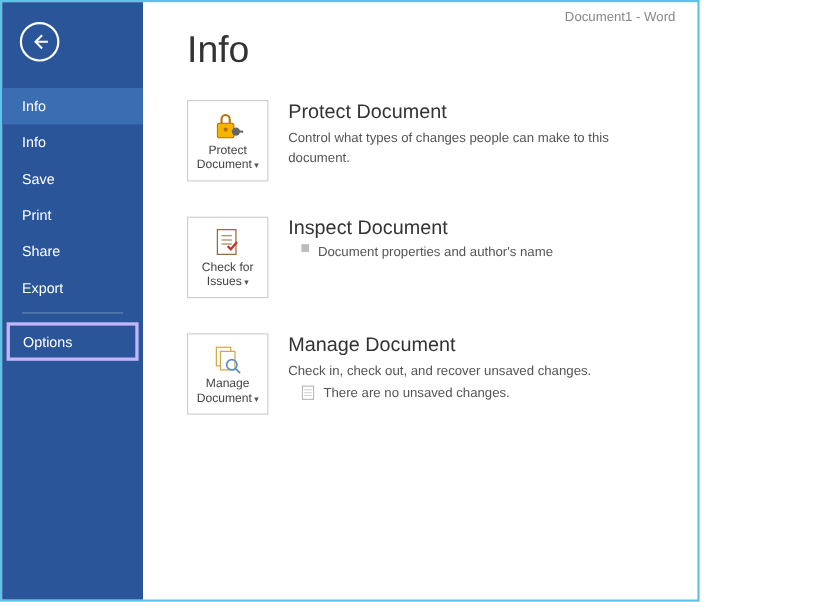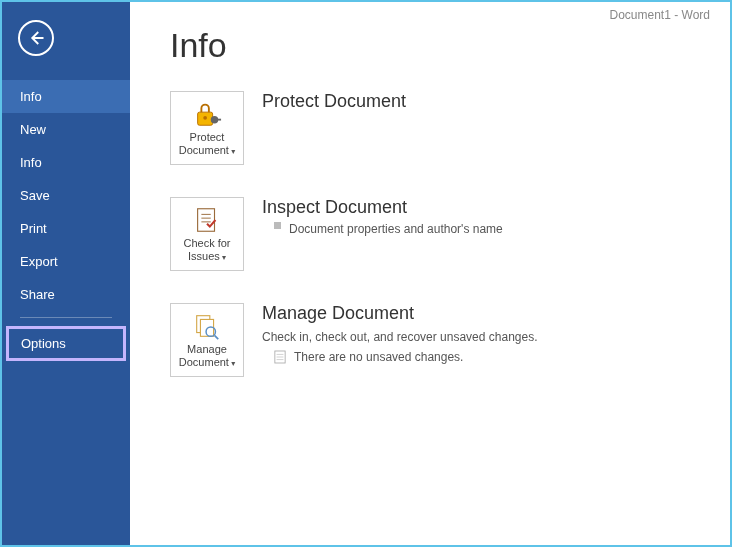--- a/index.html
+++ b/index.html
@@ -1,17 +1,17 @@
 <!DOCTYPE html>
 <html><head>
   <meta charset="utf-8">
   <style>
     * { margin: 0; padding: 0; box-sizing: border-box; }
     body { font-family: 'Segoe UI', Tahoma, sans-serif; background: #fff; }
-    .window { width: 732px; height: 547px; border: 2px solid #5ec3e8; display: flex; position: relative; background: #fff; }
+    .window { width: 636px; height: 547px; border: 2px solid #5ec3e8; display: flex; position: relative; background: #fff; }
     .titlebar { position: absolute; top: 6px; right: 20px; font-size: 12px; color: #888; }
     .sidebar { width: 128px; background: #2a5699; display: flex; flex-direction: column; padding-top: 18px; }
     .back-btn { width: 36px; height: 36px; margin-left: 16px; margin-bottom: 24px; border: 2px solid #fff; border-radius: 50%; display: flex; align-items: center; justify-content: center; cursor: pointer; }
     .back-btn svg { width: 18px; height: 18px; }
     .nav-items { flex: 1; display: flex; flex-direction: column; }
     .nav-item { color: #fff; font-size: 13px; padding: 9px 18px; cursor: pointer; }
     .nav-item.active { background: #3b6db3; }
     .nav-divider { height: 1px; background: rgba(255,255,255,0.3); margin: 6px 18px 8px 18px; }
     .nav-item.highlighted { border: 3px solid #c4b5fd; margin: 0 4px; padding: 7px 12px; }
     .main { flex: 1; padding: 24px 24px 0 40px; overflow: hidden; }
@@ -36,26 +36,25 @@
   <div class="titlebar">Document1 - Word</div>
 
   <div class="sidebar">
     <div class="back-btn">
       <svg viewBox="0 0 24 24" fill="none" stroke="#fff" stroke-width="2.5">
         <path d="M15 4 L7 12 L15 20 M7 12 L22 12"></path>
       </svg>
     </div>
     <div class="nav-items">
       <div class="nav-item active">Info</div>
-      <div class="nav-item">New</div>
       <div class="nav-item">Info</div>
       <div class="nav-item">Save</div>
       <div class="nav-item">Print</div>
+      <div class="nav-item">Share</div>
       <div class="nav-item">Export</div>
-      <div class="nav-item">Share</div>
       <div class="nav-divider"></div>
       <div class="nav-item highlighted">Options</div>
     </div>
   </div>
 
   <div class="main">
     <h1 class="page-title">Info</h1>
 
     <div class="section">
       <div class="section-tile">
@@ -65,20 +64,21 @@
             <path d="M10 14 V10 a4 4 0 0 1 8 0 V14" fill="none" stroke="#b86e00" stroke-width="2"></path>
             <circle cx="14" cy="20" r="2" fill="#b86e00"></circle>
             <circle cx="24" cy="22" r="4" fill="#666"></circle>
             <rect x="27" y="21" width="4" height="2" fill="#666"></rect>
           </svg>
         </div>
         <div class="tile-label">Protect Document</div>
       </div>
       <div class="section-body">
         <div class="section-title">Protect Document</div>
+        <div class="section-desc">Control what types of changes people can make to this document.</div>
       </div>
     </div>
 
     <div class="section">
       <div class="section-tile">
         <div class="tile-icon">
           <svg viewBox="0 0 32 32" width="30" height="30">
             <rect x="6" y="4" width="18" height="24" fill="#fff" stroke="#9a6a3a" stroke-width="1.2"></rect>
             <line x1="10" y1="10" x2="20" y2="10" stroke="#9a6a3a" stroke-width="1"></line>
             <line x1="10" y1="14" x2="20" y2="14" stroke="#9a6a3a" stroke-width="1"></line>

